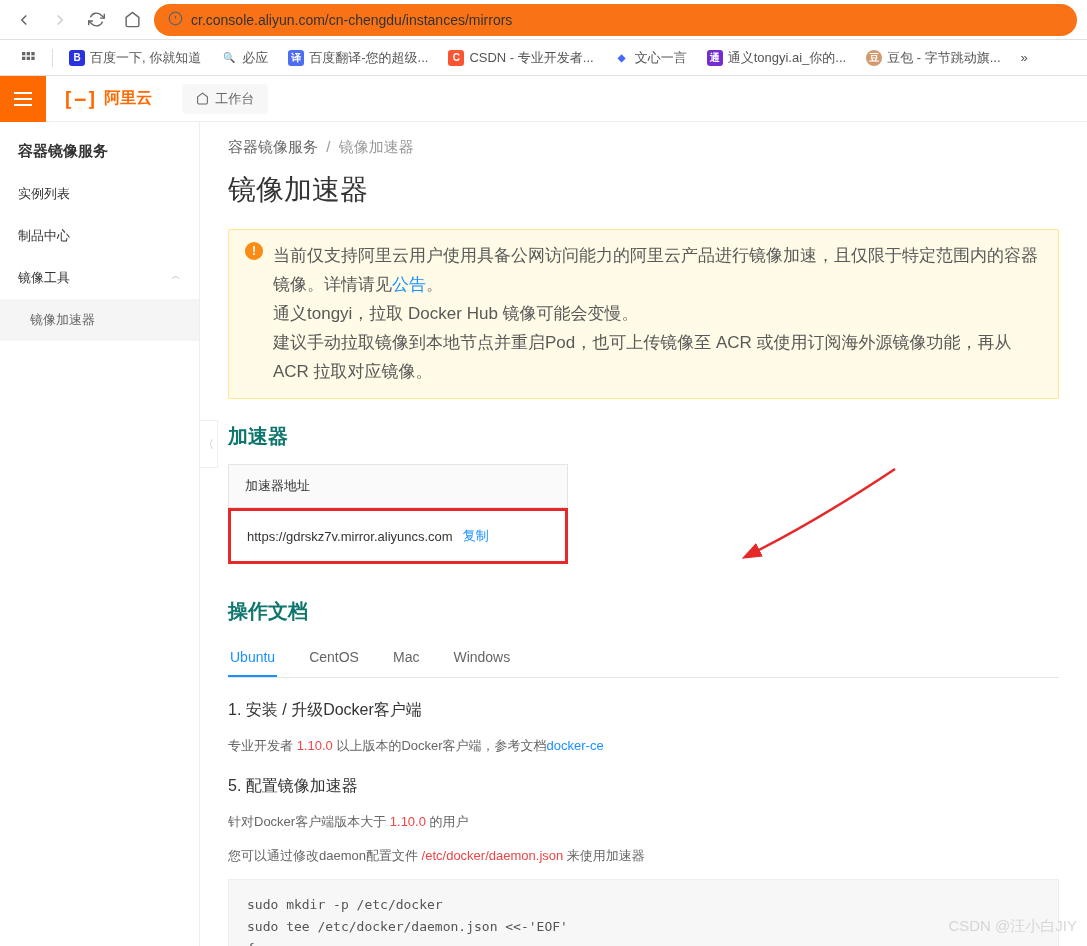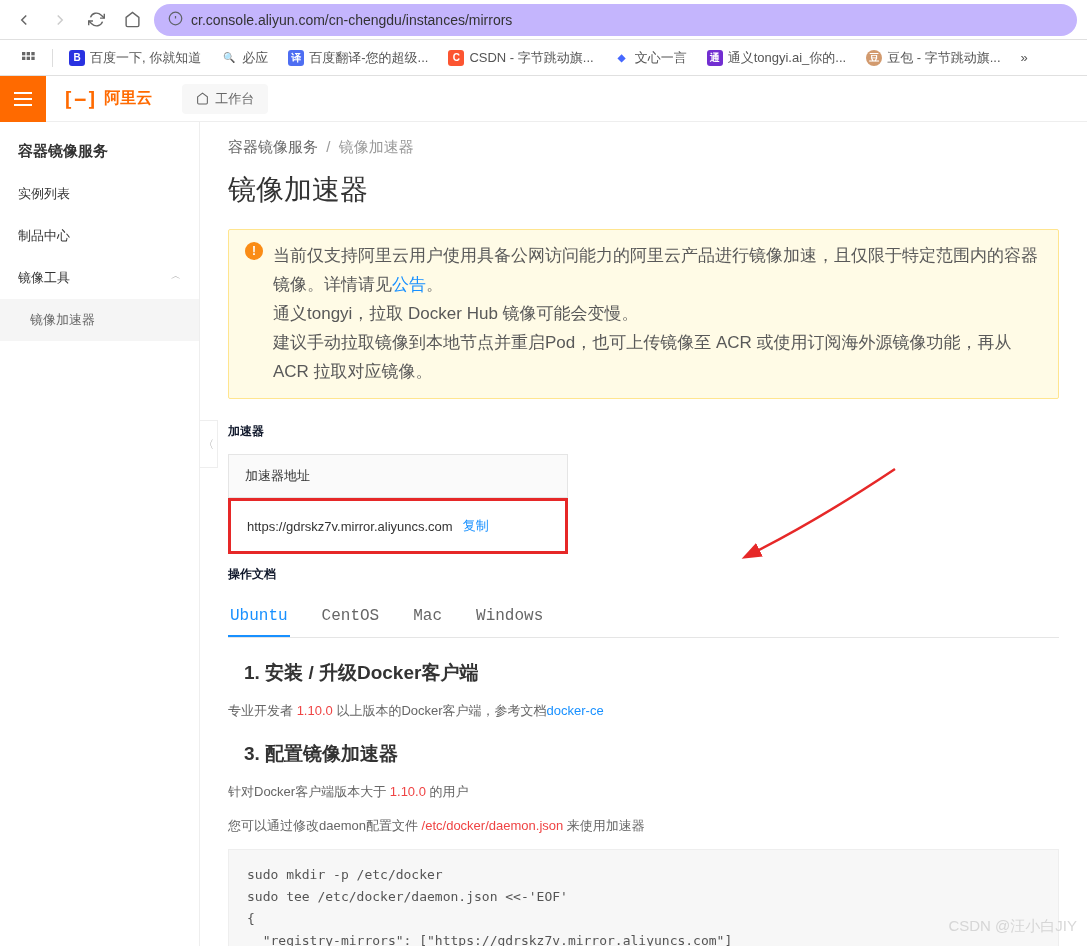--- a/index.html
+++ b/index.html
@@ -1,21 +1,21 @@
 <!DOCTYPE html>
 <html><head>
   <meta charset="utf-8">
   <style>
     * { margin: 0; padding: 0; box-sizing: border-box; }
     body { font-family: -apple-system, "PingFang SC", "Microsoft YaHei", sans-serif; background: #fff; color: #333; }
     
     
     .browser-bar { height: 40px; display: flex; align-items: center; padding: 0 10px; gap: 8px; border-bottom: 1px solid #e0e0e0; }
     .nav-btn { width: 28px; height: 28px; display: flex; align-items: center; justify-content: center; border-radius: 4px; cursor: pointer; color: #666; }
-    .url-bar { flex: 1; height: 32px; background: #c4b5fd; border-radius: 16px; display: flex; align-items: center; padding: 0 14px; gap: 8px; font-size: 14px; color: #333; }
+    .url-bar { flex: 1; height: 32px; background: #f97316; border-radius: 16px; display: flex; align-items: center; padding: 0 14px; gap: 8px; font-size: 14px; color: #333; }
     .url-icon { color: #5f6368; }
     
     
     .bookmarks { height: 36px; display: flex; align-items: center; padding: 0 12px; gap: 4px; border-bottom: 1px solid #e0e0e0; font-size: 13px; }
     .bk-item { display: flex; align-items: center; gap: 5px; padding: 4px 8px; border-radius: 4px; cursor: pointer; color: #555; }
     .bk-sep { width: 1px; height: 18px; background: #ddd; margin: 0 4px; }
     .ico { width: 16px; height: 16px; border-radius: 3px; display: inline-flex; align-items: center; justify-content: center; font-size: 10px; font-weight: bold; color: #fff; }
     
     
     .top-header { height: 46px; display: flex; align-items: center; border-bottom: 1px solid #eee; }
@@ -46,39 +46,39 @@
     .breadcrumb a { color: #666; text-decoration: none; }
     
     .page-title { font-size: 28px; font-weight: 500; color: #333; margin-bottom: 20px; }
     
     
     .notice { background: #fffbe6; border: 1px solid #ffe58f; padding: 12px 16px; border-radius: 2px; display: flex; gap: 10px; margin-bottom: 24px; }
     .notice-ico { width: 18px; height: 18px; border-radius: 50%; background: #fa8c16; color: #fff; font-size: 12px; font-weight: bold; display: inline-flex; align-items: center; justify-content: center; flex-shrink: 0; }
     .notice-text { font-size: 17px; color: #595959; line-height: 1.7; }
     .notice-text a { color: #1890ff; text-decoration: none; }
     
-    .sec-title { font-size: 12px; font-weight: 600; color: #0f172a; margin-bottom: 14px; }
-    
-    
-    .acc-outer { width: 340px; margin-bottom: 12px; }
+    .sec-title { font-size: 20px; font-weight: 600; color: #0f766e; margin-bottom: 14px; }
+    
+    
+    .acc-outer { width: 340px; margin-bottom: 34px; }
     .acc-head { border: 1px solid #e5e5e5; padding: 12px 16px; font-size: 13px; color: #333; background: #fafafa; }
     .acc-body { border: 3px solid #e62828; border-top: 3px solid #e62828; padding: 16px; font-size: 13px; color: #333; display: flex; align-items: center; gap: 10px; }
     .copy-link { color: #1890ff; cursor: pointer; }
     
     
     .arrow { position: absolute; left: 540px; top: 342px; pointer-events: none; }
     .arrow svg { width: 160px; height: 100px; }
     
     
     .tabs { display: flex; gap: 30px; border-bottom: 1px solid #e5e5e5; margin-bottom: 22px; }
-    .tab { padding: 10px 2px; font-size: 16px; color: #666; cursor: pointer; border-bottom: 2px solid transparent; font-family: Liberation Mono, monospace; }
+    .tab { padding: 10px 2px; font-size: 14px; color: #666; cursor: pointer; border-bottom: 2px solid transparent; }
     .tab.active { color: #1890ff; border-bottom-color: #1890ff; }
     
     
-    .doc h3 { font-size: 19px; font-weight: 700; color: #333; margin: 18px 16px 14px; }
+    .doc h3 { font-size: 16px; font-weight: 400; color: #333; margin: 18px 0 14px; }
     .doc p { font-size: 13px; color: #666; margin-bottom: 12px; line-height: 1.7; }
     .ver { color: #ef4444; }
     .lnk { color: #1890ff; text-decoration: none; }
     .code { background: #f7f7f7; border: 1px solid #eee; padding: 14px 18px; font-family: Consolas, monospace; font-size: 13px; color: #555; line-height: 1.7; white-space: pre; overflow-x: auto; }
     
     .watermark { position: fixed; right: 10px; bottom: 10px; color: rgba(200,200,200,0.7); font-size: 15px; pointer-events: none; }
   </style>
 </head>
 <body>
 
@@ -135,21 +135,21 @@
   <div class="bk-item">
       <span class="ico" style="background:#fff;color:#1a73e8">🔍</span>
       <span>必应</span>
     </div>
   <div class="bk-item">
       <span class="ico" style="background:#4e6ef2">译</span>
       <span>百度翻译-您的超级...</span>
     </div>
   <div class="bk-item">
       <span class="ico" style="background:#fc5531">C</span>
-      <span>CSDN - 字节跳动旗...</span>
+      <span>CSDN - 专业开发者...</span>
     </div>
   <div class="bk-item">
       <span class="ico" style="background:#fff;color:#4668ff">◆</span>
       <span>文心一言</span>
     </div>
   <div class="bk-item">
       <span class="ico" style="background:#722ed1">通</span>
       <span>通义tongyi.ai_你的...</span>
     </div>
   <div class="bk-item">
@@ -240,21 +240,21 @@
       <div class="tab">CentOS</div>
       <div class="tab">Mac</div>
       <div class="tab">Windows</div>
     </div>
 
     <div class="doc">
       <h3>1. 安装 / 升级Docker客户端</h3>
       <p>
         <span>专业开发者 </span><span class="ver">1.10.0</span><span> 以上版本的Docker客户端，参考文档</span><a class="lnk">docker-ce</a>
       </p>
-      <h3>3. 配置镜像加速器</h3>
+      <h3>5. 配置镜像加速器</h3>
       <p>
         <span>针对Docker客户端版本大于 </span><span class="ver">1.10.0</span><span> 的用户</span>
       </p>
       <p>
         <span>您可以通过修改daemon配置文件 </span><span class="ver">/etc/docker/daemon.json</span><span> 来使用加速器</span>
       </p>
       <div class="code">sudo mkdir -p /etc/docker
 sudo tee /etc/docker/daemon.json &lt;&lt;-'EOF'
 {
   "registry-mirrors": ["https://gdrskz7v.mirror.aliyuncs.com"]

